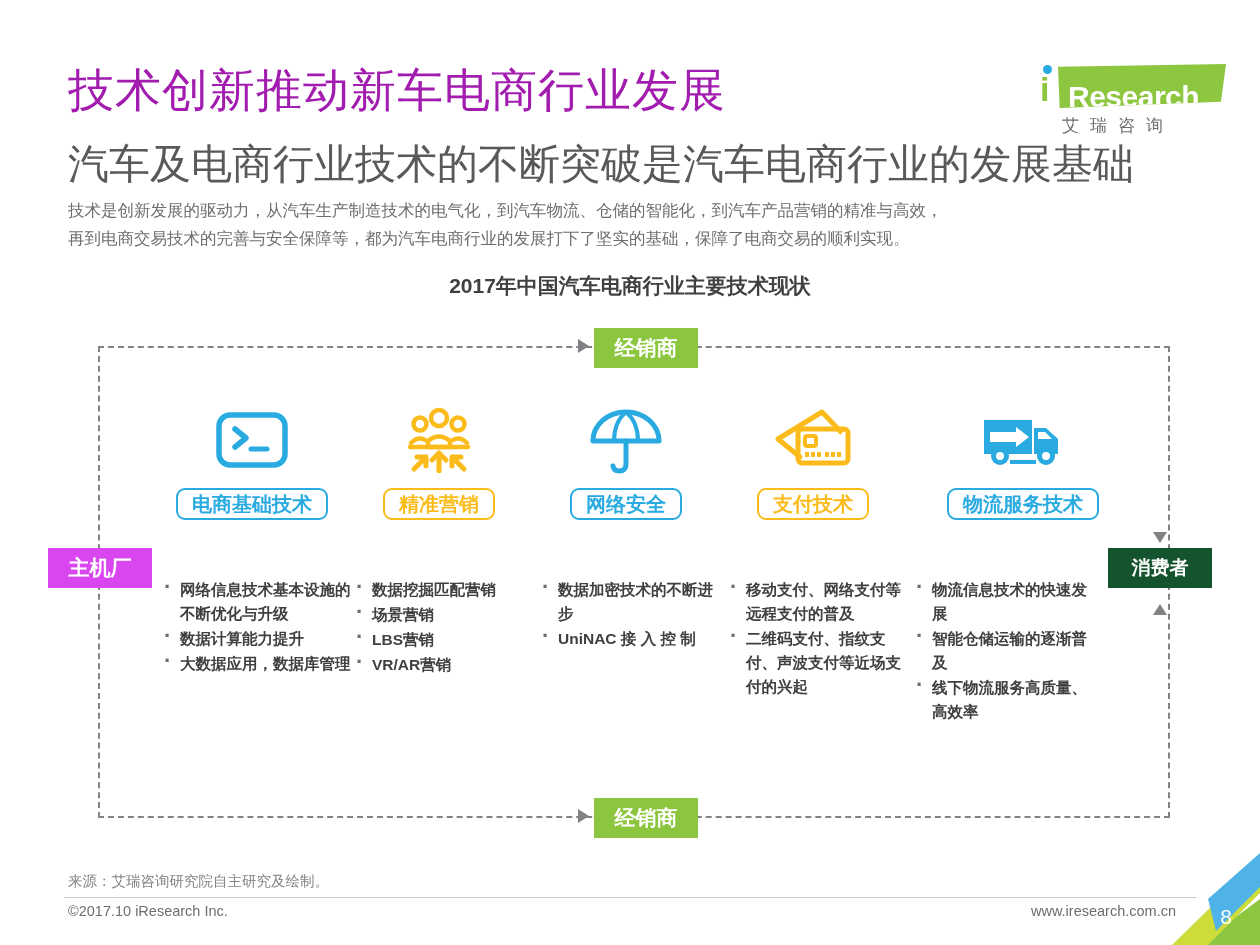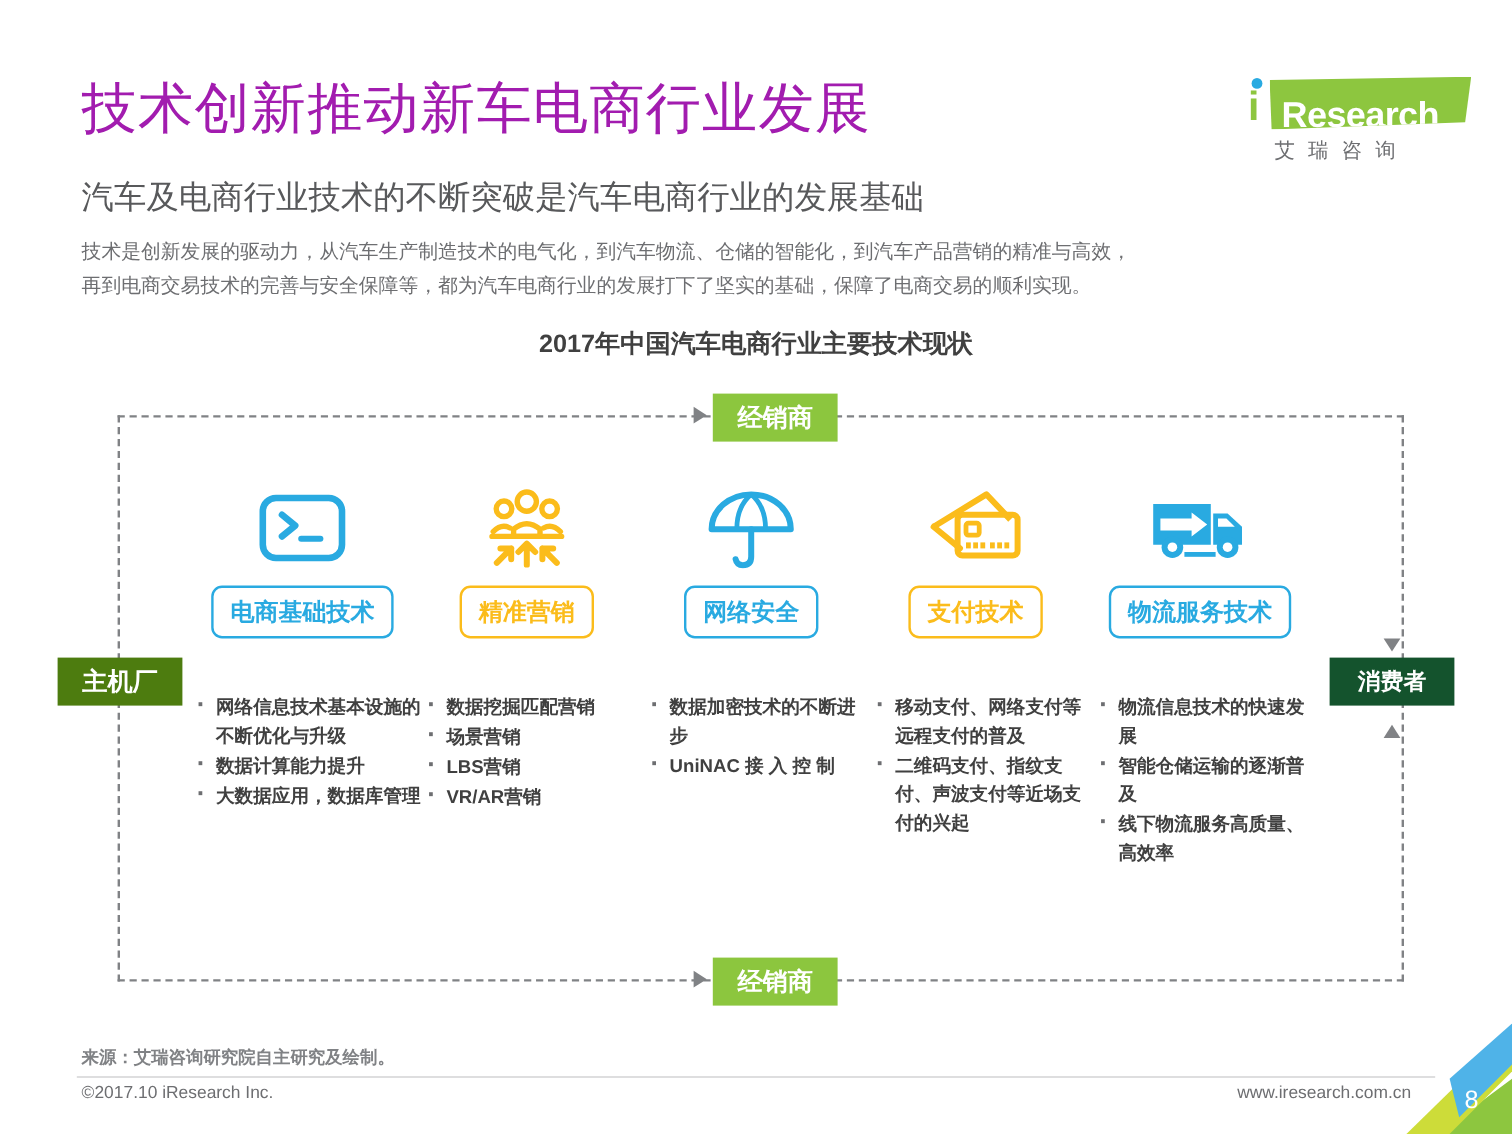--- a/index.html
+++ b/index.html
@@ -14,21 +14,21 @@
   .page{position:relative;width:1260px;height:945px;overflow:hidden;}
 
   
   .h1{
     position:absolute;left:68px;top:62px;
     font-size:46px;line-height:56px;font-weight:400;
     color:#a21caf;letter-spacing:1px;white-space:nowrap;
   }
   .h2{
     position:absolute;left:68px;top:144px;
-    font-size:27px;line-height:40px;font-weight:400;
+    font-size:41px;line-height:40px;font-weight:400;
     color:#58595b;letter-spacing:0px;white-space:nowrap;
   }
   .lead{
     position:absolute;left:68px;top:196px;width:1120px;
     font-size:16.5px;line-height:28px;color:#6d6e71;
   }
   .lead div{white-space:nowrap;}
 
   
   .logo{position:absolute;left:1032px;top:60px;width:200px;height:84px;}
@@ -76,21 +76,21 @@
     color:#ffffff;font-weight:700;white-space:nowrap;
   }
   .pill-dealer{
     background:#8cc63e;font-size:21px;
     width:104px;height:40px;
   }
   .pill-top{left:594px;top:8px;}
   .pill-bottom{left:594px;top:478px;}
   .pill-oem{
     left:48px;top:228px;width:104px;height:40px;
-    background:#4d7c0f;font-size:21px;
+    background:#d946ef;font-size:21px;
   }
   .pill-consumer{
     left:1108px;top:228px;width:104px;height:40px;
     background:#14532d;font-size:19px;
   }
 
   
   .arrow{position:absolute;width:0;height:0;}
   .arrow-right{
     border-top:7px solid transparent;border-bottom:7px solid transparent;
@@ -103,21 +103,21 @@
   .arrow-down{
     border-left:7px solid transparent;border-right:7px solid transparent;
     border-top:11px solid #808285;
   }
 
   
   .col{position:absolute;top:80px;width:190px;text-align:center;}
   .icon-wrap{height:80px;display:flex;align-items:center;justify-content:center;}
   .tag{
     display:inline-flex;align-items:center;justify-content:center;
-    height:44px;padding:0 14px;margin-top:8px;
+    height:32px;padding:0 14px;margin-top:8px;
     border-radius:9px;border:2.5px solid #29aae1;
     color:#29aae1;font-size:20px;font-weight:700;white-space:nowrap;
     background:#fff;box-sizing:border-box;
   }
   .tag.yellow{border-color:#fbbc1b;color:#fbbc1b;}
 
   .bullets{
     position:absolute;top:258px;width:200px;
     font-size:15.5px;line-height:24px;color:#404040;font-weight:700;
   }
@@ -126,21 +126,21 @@
     position:relative;padding-left:20px;margin-bottom:1px;
   }
   .bullets li:before{
     content:"\00B7";position:absolute;left:4px;top:-3px;
     font-size:22px;color:#6d6e71;font-weight:700;
   }
 
   
   .source{
     position:absolute;left:68px;top:872px;
-    font-size:14.5px;color:#808285;font-weight:bold;
+    font-size:14.5px;color:#808285;
   }
   .rule{
     position:absolute;left:64px;top:897px;width:1132px;height:1px;
     background:#c8c9cb;
   }
   .copy{
     position:absolute;left:68px;top:903px;
     font-size:14.5px;color:#6d6e71;
   }
   .url{
@@ -271,21 +271,21 @@
       </div>
       <div class="tag yellow">支付技术</div>
     </div>
     <div class="bullets" style="left:726px;width:180px;">
       <ul>
         <li>移动支付、网络支付等远程支付的普及</li>
         <li>二维码支付、指纹支付、声波支付等近场支付的兴起</li>
       </ul>
     </div>
 
-    <div class="col" style="left:905px;">
+    <div class="col" style="left:928px;">
       <div class="icon-wrap">
         <svg width="86" height="60" viewBox="0 0 86 60" fill="none">
           <path d="M4 10 H52 V44 H4 Z" fill="#29aae1"></path>
           <path d="M10 22 H36 V17 L49 27 L36 37 V32 H10 Z" fill="#ffffff"></path>
           <path d="M54 18 H66 L78 29 V44 H54 Z" fill="#29aae1"></path>
           <path d="M58 22 H65 L72 29 H58 Z" fill="#ffffff"></path>
           <circle cx="20" cy="46" r="9" fill="#29aae1"></circle>
           <circle cx="20" cy="46" r="4" fill="#ffffff"></circle>
           <circle cx="66" cy="46" r="9" fill="#29aae1"></circle>
           <circle cx="66" cy="46" r="4" fill="#ffffff"></circle>

